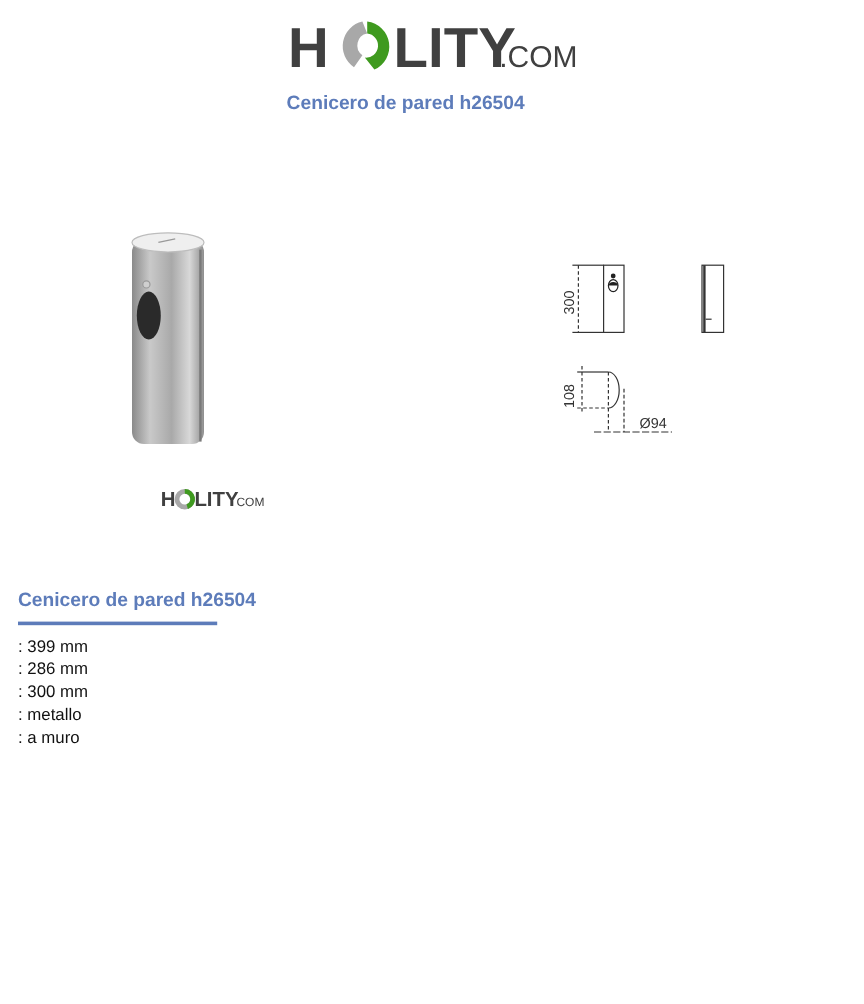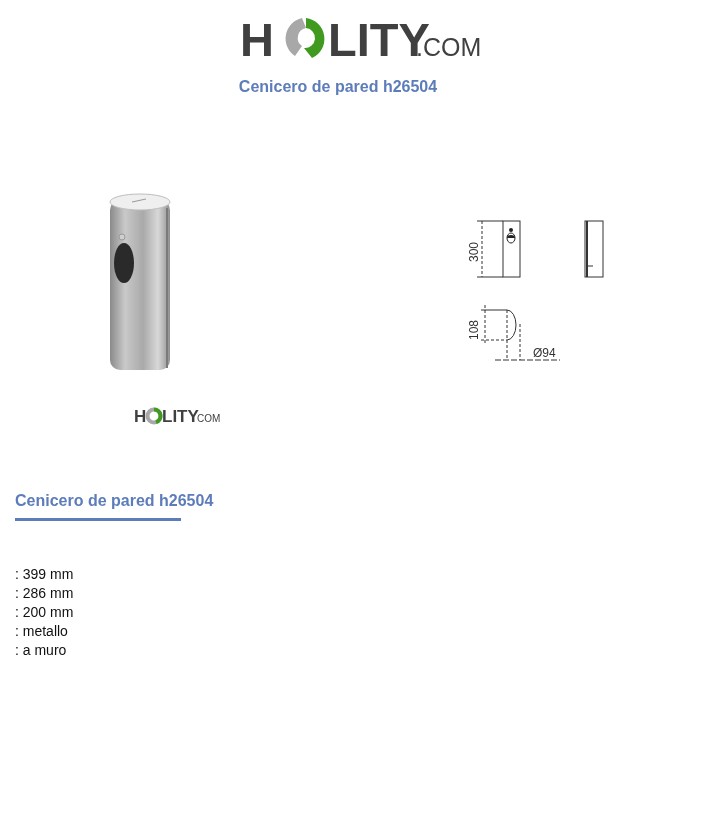--- a/index.html
+++ b/index.html
@@ -4,21 +4,21 @@
 <style>
   html, body { margin:0; padding:0; background:#ffffff; }
   body { width:720px; height:837px; position:relative; overflow:hidden; font-family:"Liberation Sans", sans-serif; }
   .logo { position:absolute; left:240px; top:12px; width:245px; height:52px; }
   .page-title { position:absolute; left:0; width:676px; top:78px; text-align:center; color:#5d7cba; font-weight:bold; font-size:16px; }
   .product-photo { position:absolute; left:100px; top:188px; width:90px; height:190px; }
   .mini-logo { position:absolute; left:134px; top:405px; height:22px; }
   .drawing { position:absolute; left:455px; top:210px; width:180px; height:170px;text-align:right; }
   .section-title { position:absolute; left:15px; top:492px; color:#5d7cba; font-weight:bold; font-size:16px; }
   .section-rule { position:absolute; left:15px; top:518px; width:166px; height:3px; background:#5d7cba; }
-  .specs { position:absolute; left:15px; top:529px; font-size:14px; color:#111; line-height:19px;margin-top:36px; }
+  .specs { position:absolute; left:15px; top:529px; font-size:14px; color:#111; line-height:19px; }
   .spec-row { white-space:nowrap; }
 </style>
 </head>
 <body>
 
 <div class="logo">
   <svg width="245" height="52" viewBox="0 0 245 52">
     <text x="0" y="44" font-family="Liberation Sans, sans-serif" font-weight="bold" font-size="47" fill="#404040">H</text>
 
     <path d="M62 6 A21 21 0 0 0 55 44 L62 34 A10 10 0 0 1 66 16 Z" fill="#a8a8a8"></path>
@@ -86,16 +86,16 @@
     <text x="0" y="0" font-size="12" fill="#333" transform="translate(23 130) rotate(-90)">108</text>
     <text x="78" y="147" font-size="12" fill="#333">Ø94</text>
   </svg>
 </div>
 
 <div class="section-title">Cenicero de pared h26504</div>
 <div class="section-rule"></div>
 <div class="specs">
   <div class="spec-row">: 399 mm</div>
   <div class="spec-row">: 286 mm</div>
-  <div class="spec-row">: 200 mm</div>
+  <div class="spec-row">: 300 mm</div>
   <div class="spec-row">: metallo</div>
   <div class="spec-row">: a muro</div>
 </div>
 
 </body></html>

